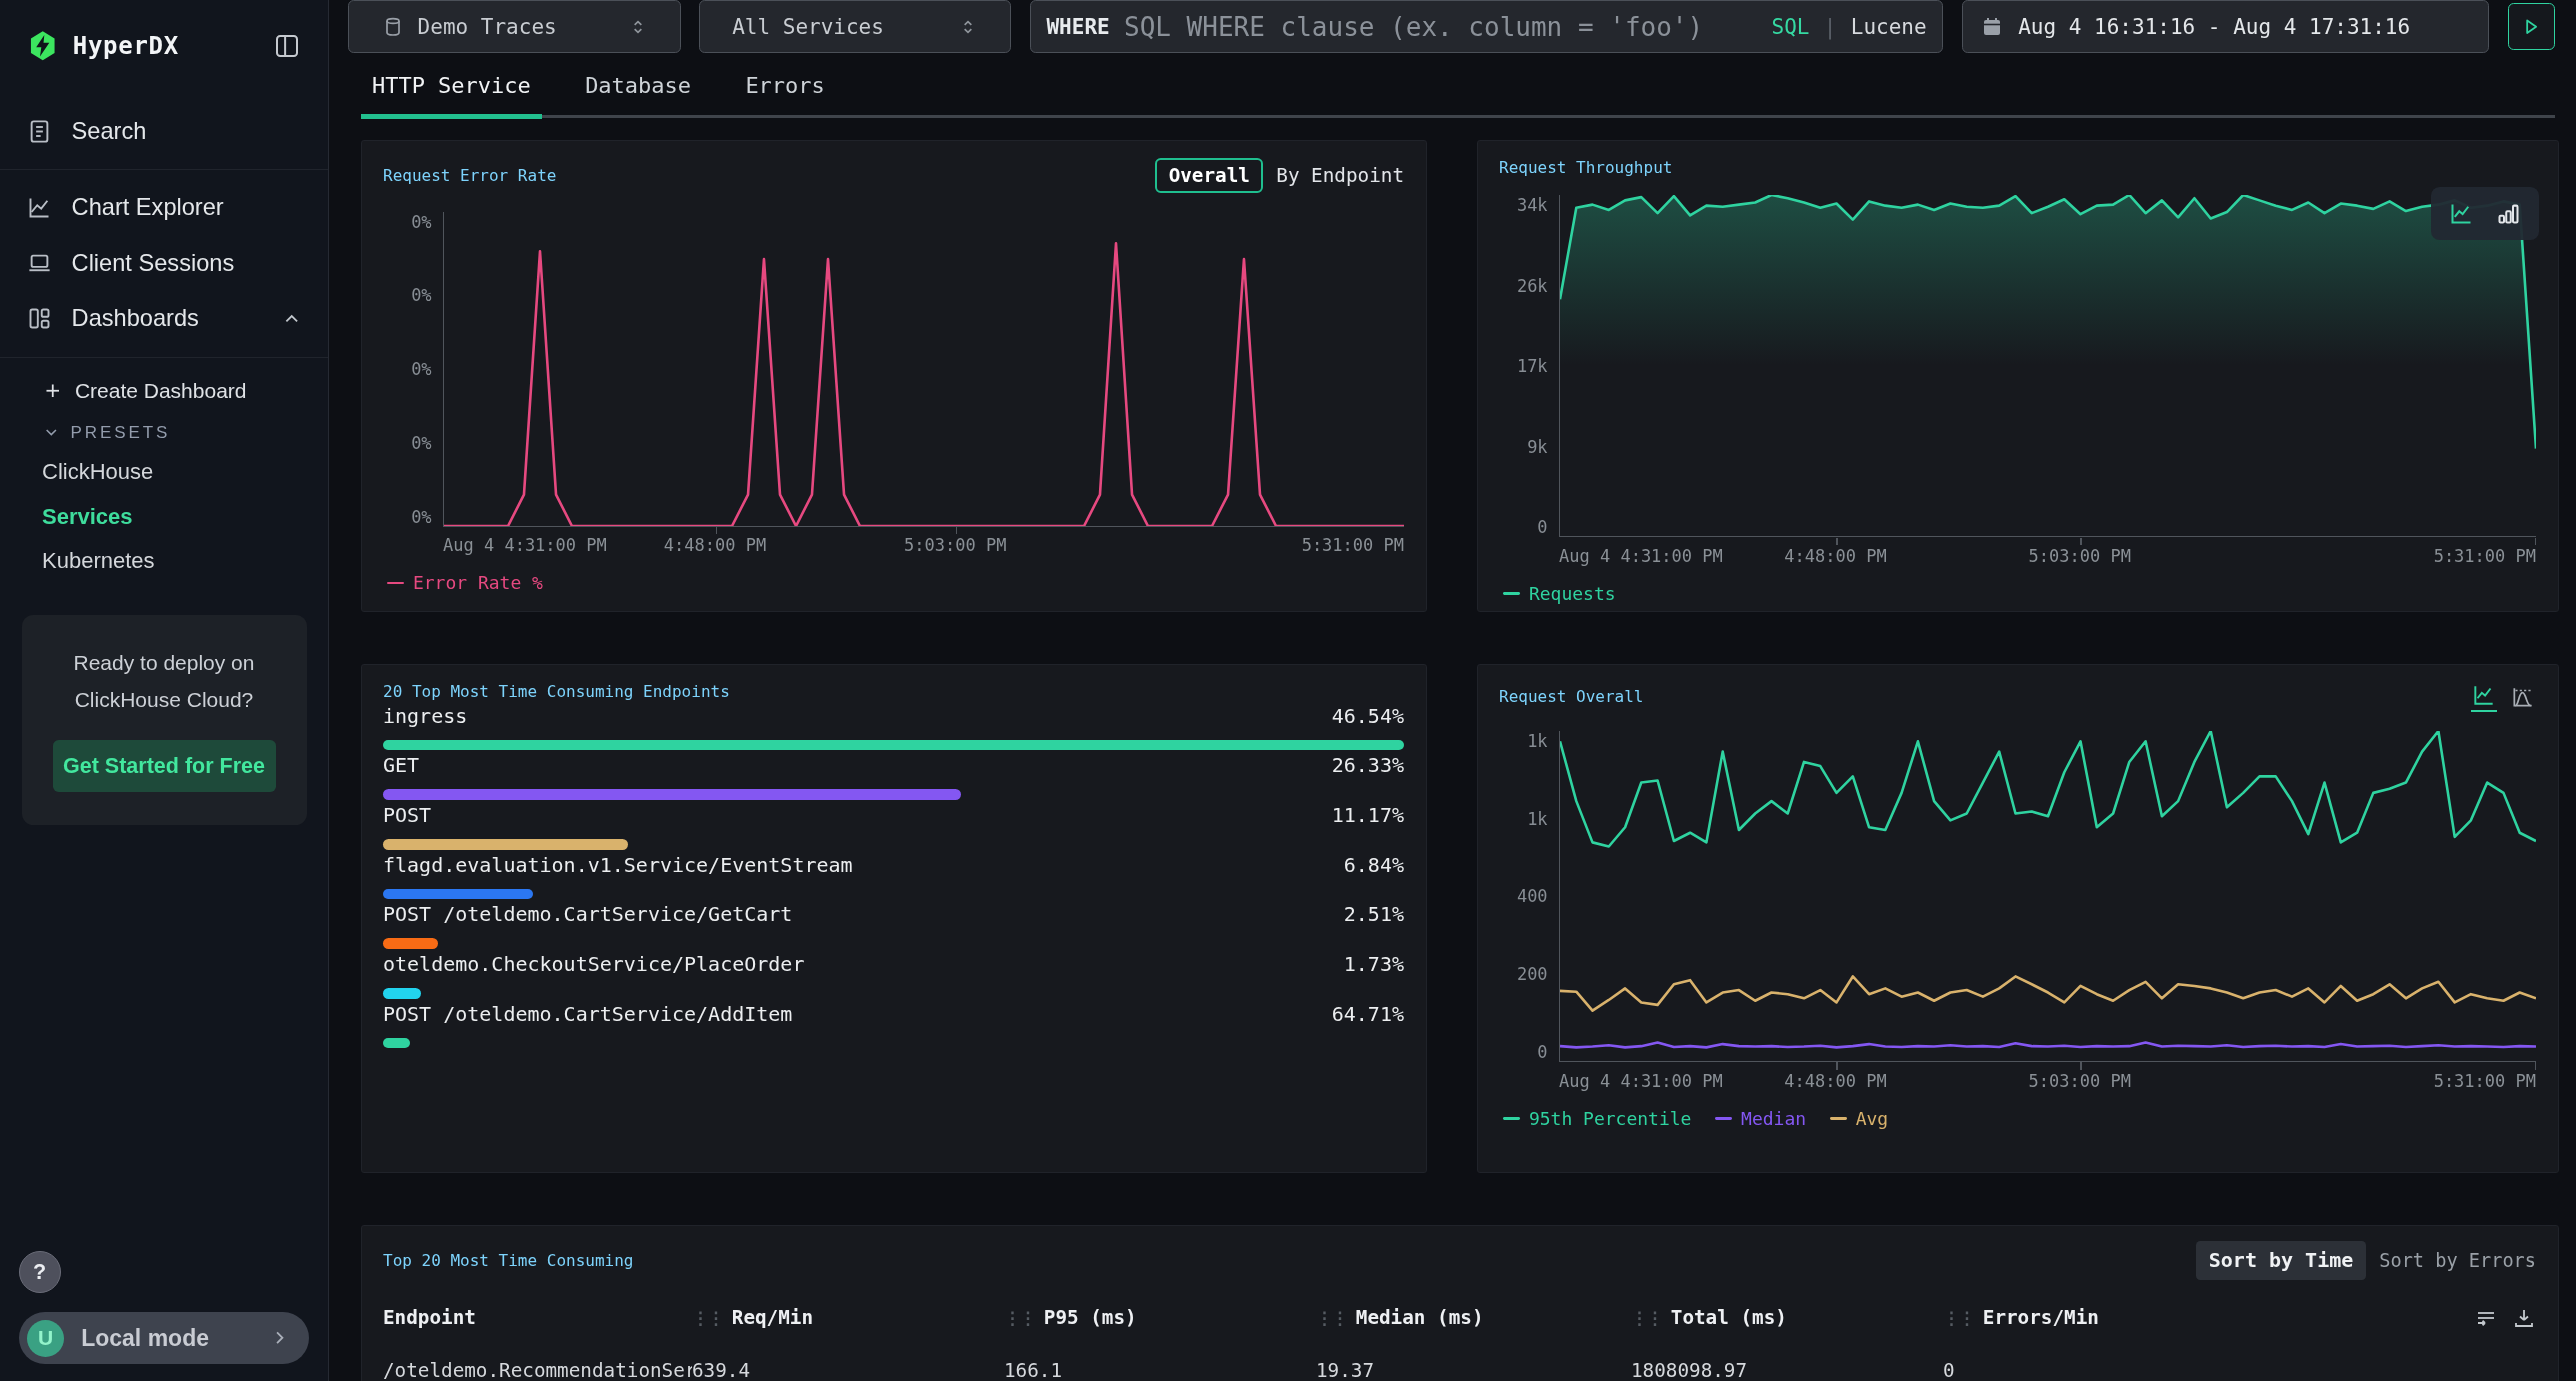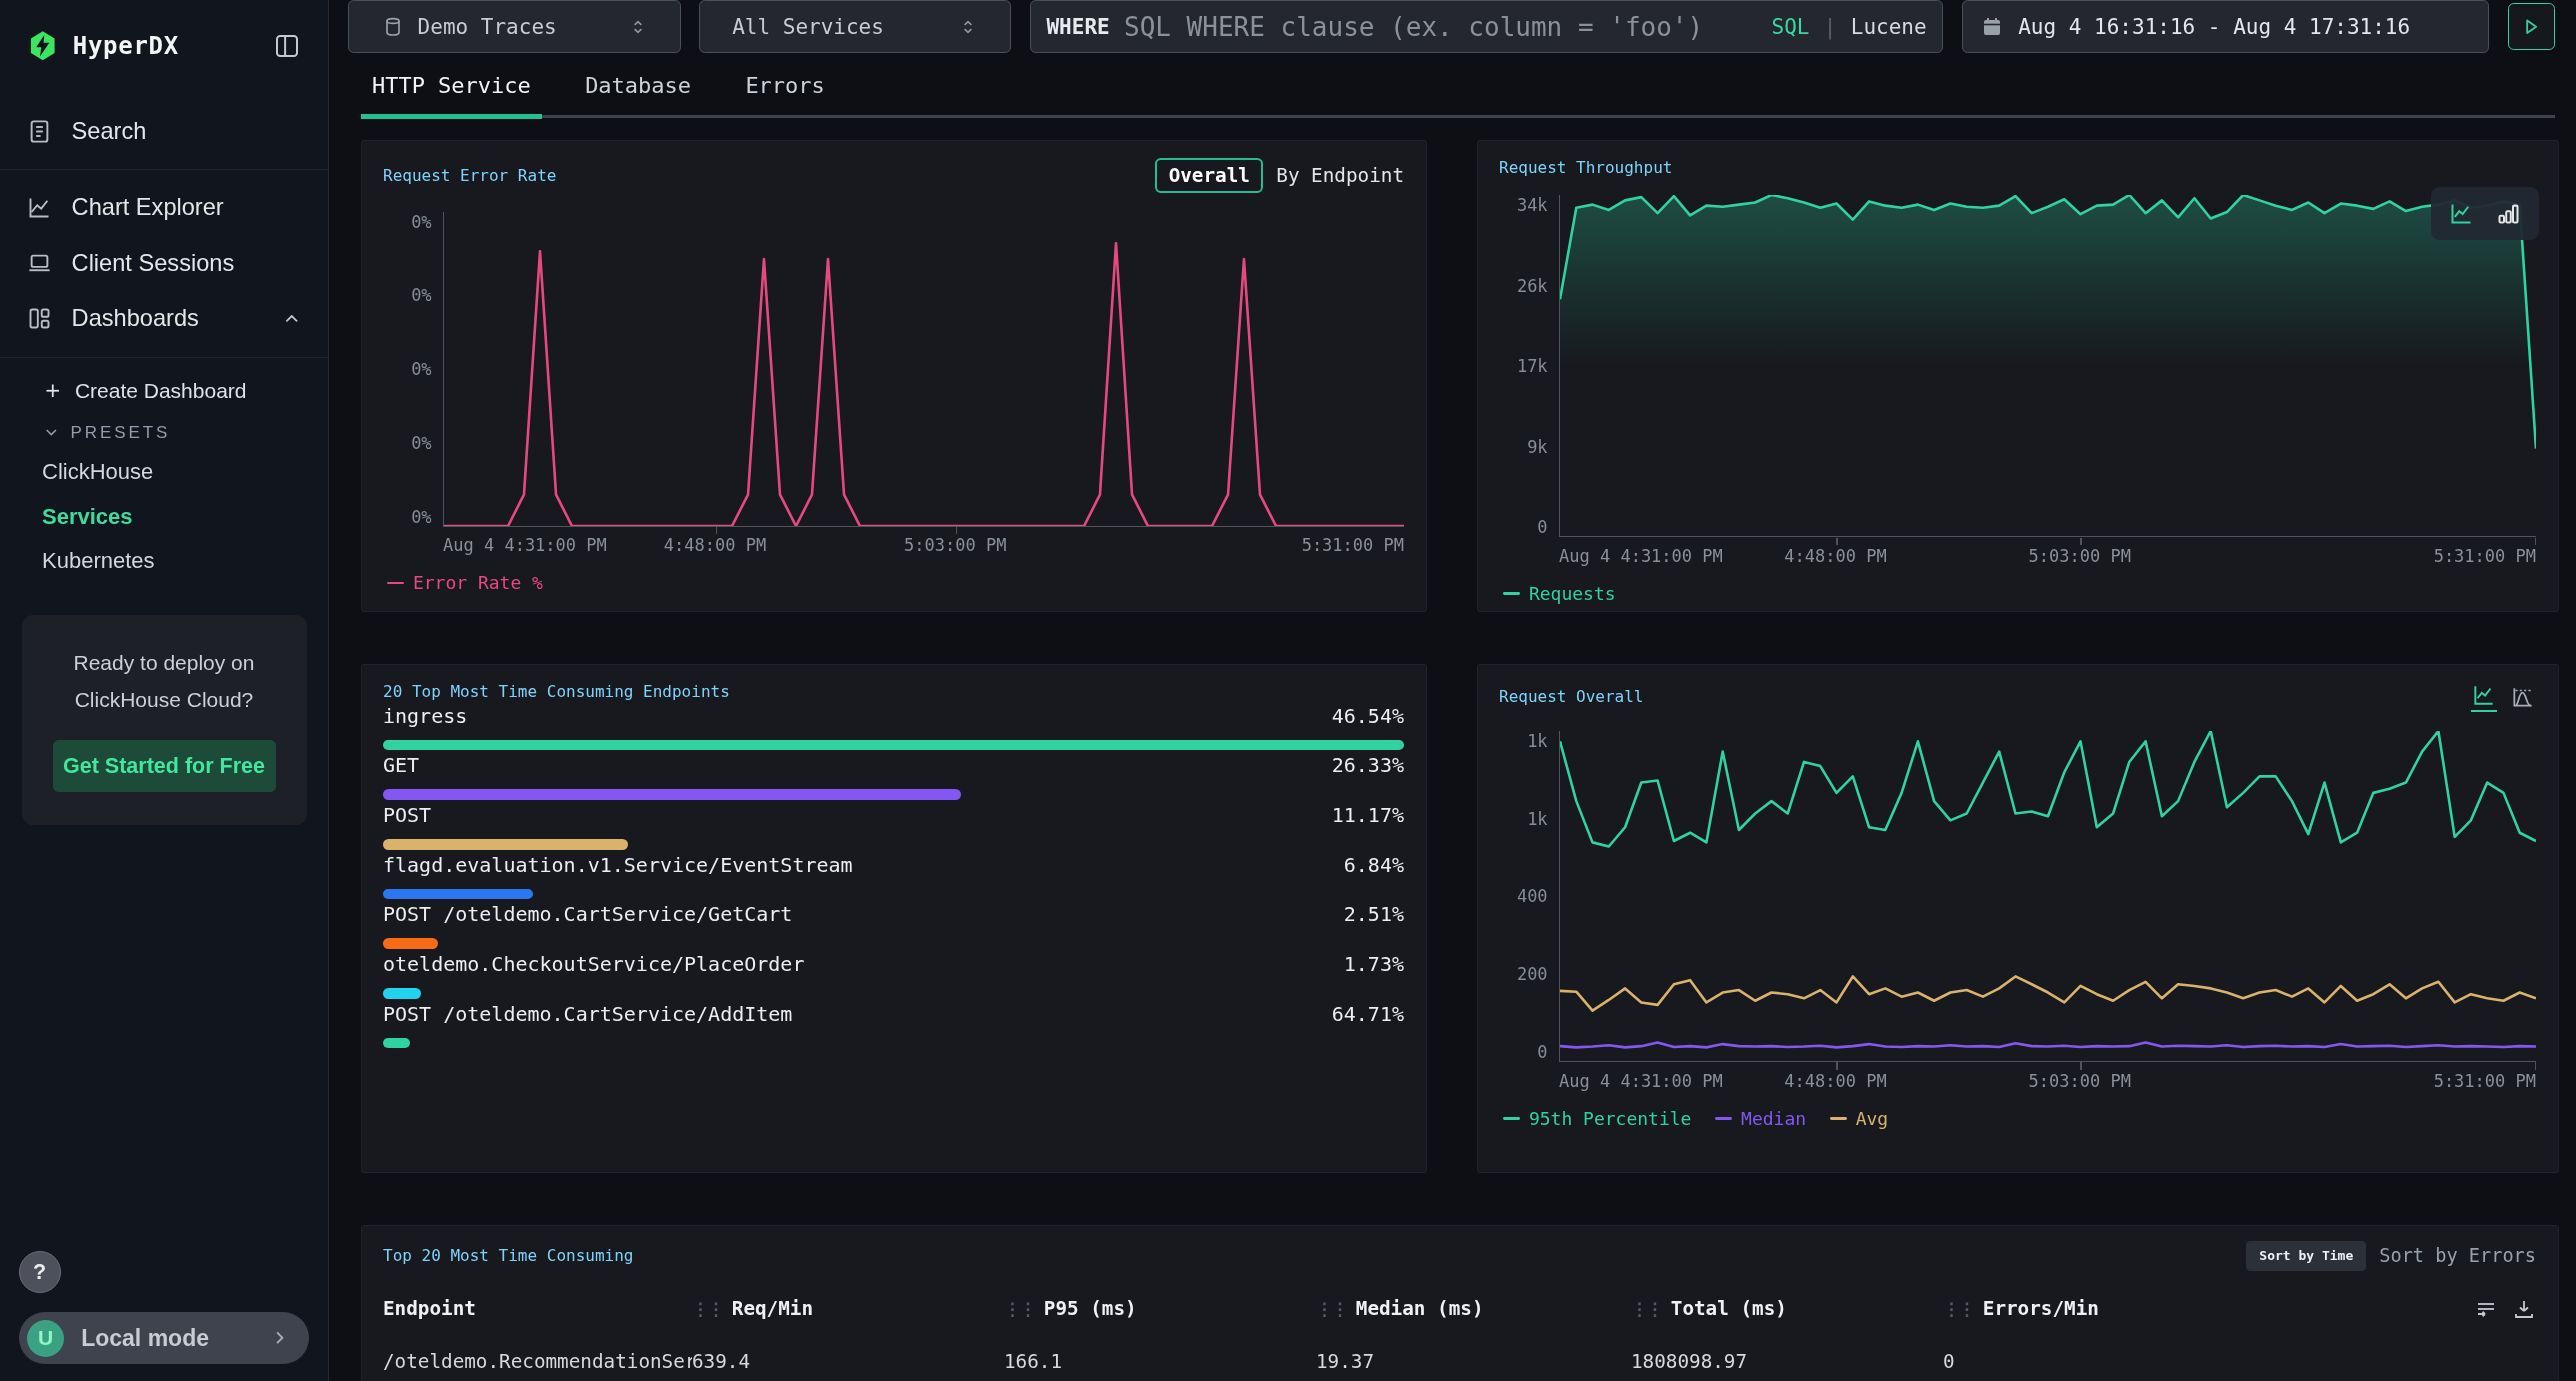--- a/index.html
+++ b/index.html
@@ -105,21 +105,21 @@
     border-radius:8.6px; padding:13px 17px; display:flex; gap:20px; z-index:5; }
   .mini-icon-active { border-bottom:2.1px solid #2fd3a0; padding-bottom:2.9px; }
 
   
   .ep-row { margin-top:3px; }
   .ep-line { display:flex; justify-content:space-between; font-size:20px; color:#eceef0; }
   .ep-bar { margin-top:12px; height:10.7px; border-radius:5.7px; }
 
   
   .sort-btn-active { background:#2c3037; border:none; border-radius:4.3px; padding:7.2px 13px;
-    color:#f0f2f4; font-weight:bold; font-size:13px; font-family:"DejaVu Sans Mono", monospace; cursor:pointer; }
+    color:#f0f2f4; font-weight:bold; font-size:20px; font-family:"DejaVu Sans Mono", monospace; cursor:pointer; }
   .sort-btn-inactive { background:none; border:none; color:#9aa0a7; font-size:18.6px;
     font-family:"DejaVu Sans Mono", monospace; cursor:pointer; }
   .tbl-grid { display:grid; grid-template-columns:309px 312px 312px 315px 312px 1fr 79px; align-items:center; }
   .tbl-head { margin-top:26px; font-weight:bold; font-size:19.3px; color:#eef0f3; }
   .tbl-body-row { margin-top:29px; font-size:19.3px; color:#d6d9dd; }
   .th-cell { display:flex; align-items:center; gap:8.6px; }
   .grip { color:#555b62; font-size:17px; letter-spacing:-1.4px; }
   .th-icons { display:flex; gap:14.3px; justify-content:flex-end; }
   .t-endpoint { overflow:hidden; white-space:nowrap; }
 </style>

